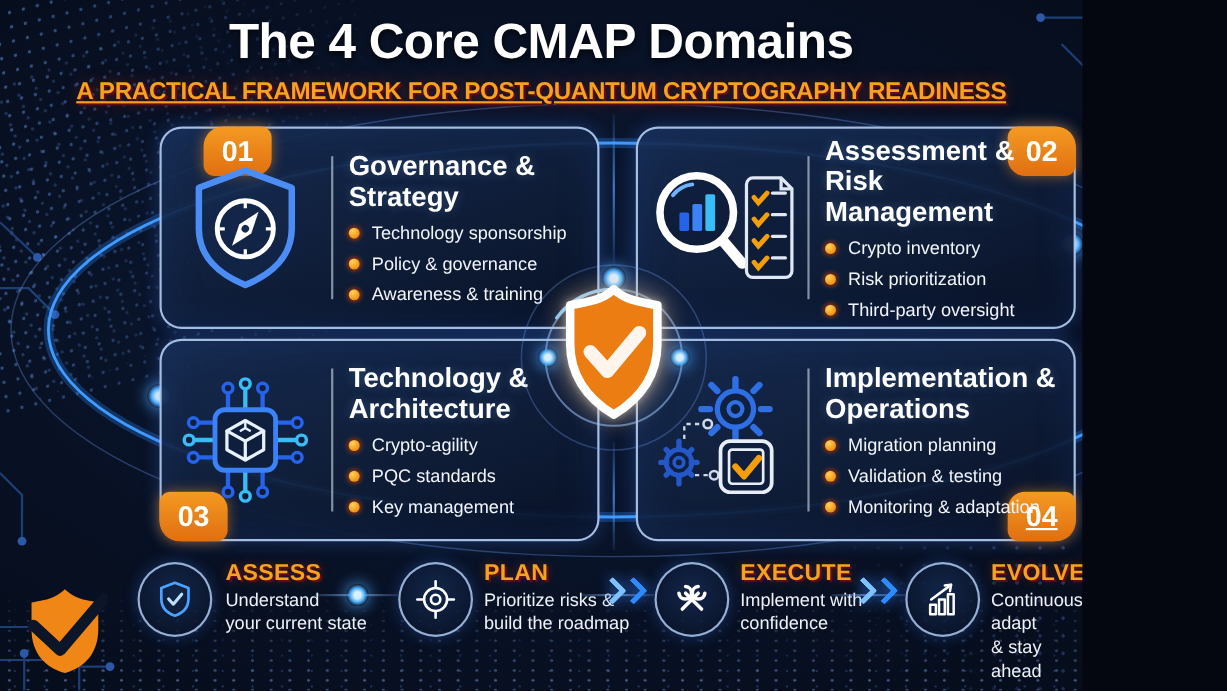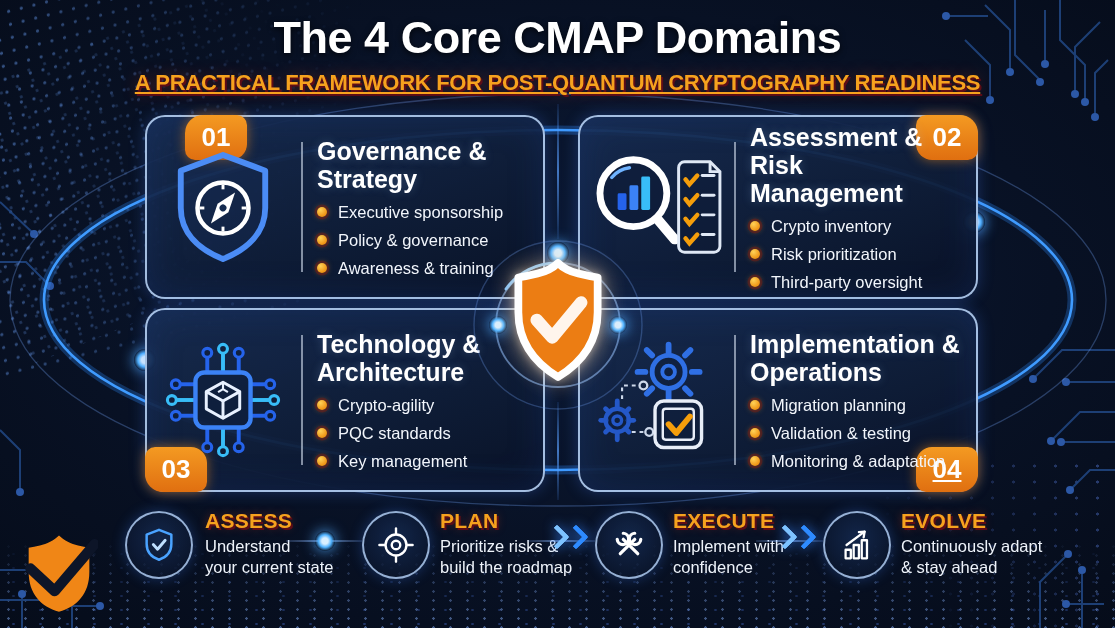--- a/index.html
+++ b/index.html
@@ -1,16 +1,16 @@
 <!DOCTYPE html>
 <html><head>
 <meta charset="utf-8">
 <style>
   html,body{margin:0;padding:0;background:#04070f;}
-  #canvas{position:relative;width:1115px;height:628px;overflow:hidden;
+  #canvas{position:relative;width:984px;height:628px;overflow:hidden;
     font-family:"Liberation Sans",sans-serif;
     background:radial-gradient(ellipse 900px 500px at 50% 45%, #0c1b38 0%, #081124 55%, #050b18 100%);}
   
   .dots-wave{position:absolute;pointer-events:none;
     background-image:radial-gradient(circle, rgba(110,165,255,.55) 1.2px, transparent 1.9px);
     background-size:13px 13px;
     -webkit-mask-image:linear-gradient(105deg, rgba(0,0,0,.95) 5%, rgba(0,0,0,0) 72%);
     mask-image:linear-gradient(105deg, rgba(0,0,0,.95) 5%, rgba(0,0,0,0) 72%);}
   .wave1{top:-40px;left:-70px;width:560px;height:360px;transform:rotate(-14deg) skewX(-6deg);}
   .wave2{top:10px;left:-40px;width:460px;height:280px;transform:rotate(-22deg);
@@ -185,21 +185,21 @@
     </div>
     <div class="card-divider"></div>
     <div class="card-body">
       <h2 class="card-title">
         <span>Governance &amp;</span><br>
         <span>Strategy</span>
       </h2>
       <ul class="bullets">
         <li class="bullet">
             <span class="dot"></span>
-            <span>Executive sponsorship</span>
+            <span>Technology sponsorship</span>
           </li>
         <li class="bullet">
             <span class="dot"></span>
             <span>Policy &amp; governance</span>
           </li>
         <li class="bullet">
             <span class="dot"></span>
             <span>Awareness &amp; training</span>
           </li>
       </ul>

